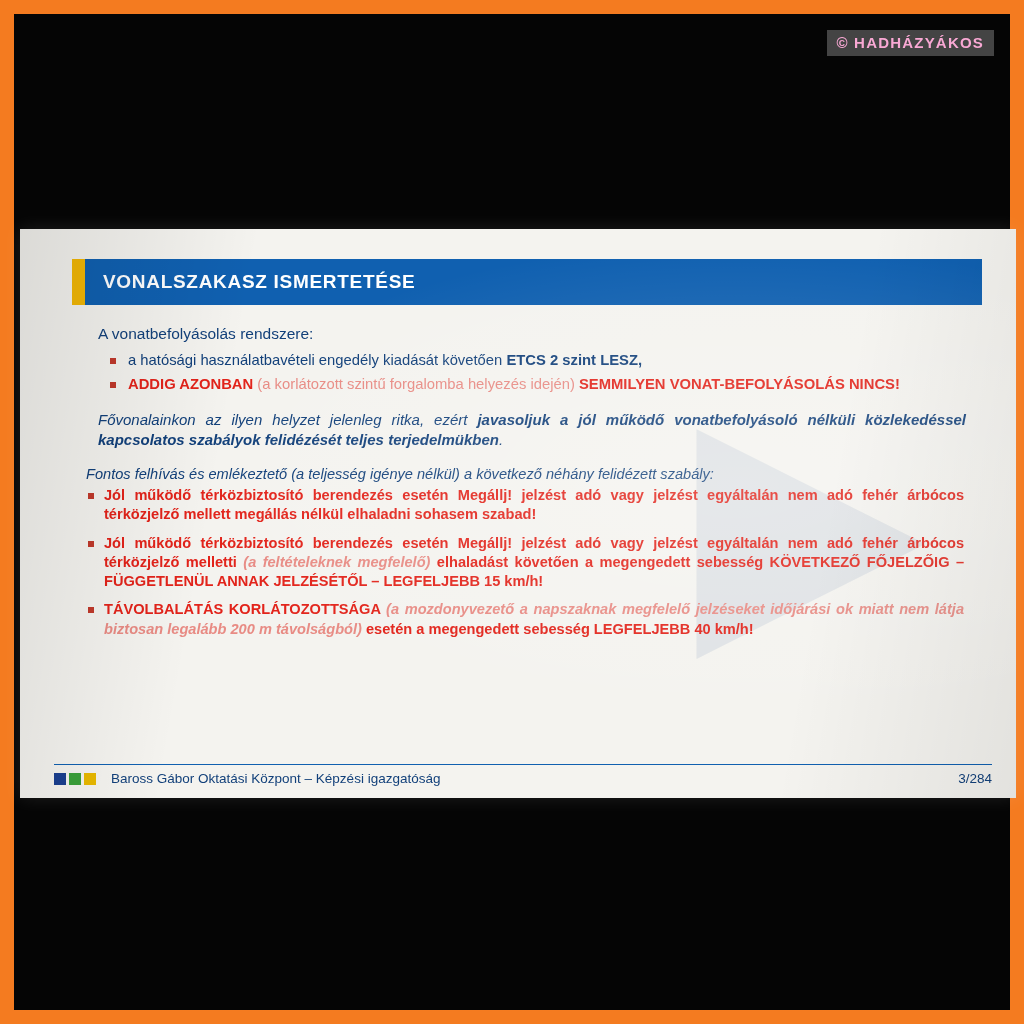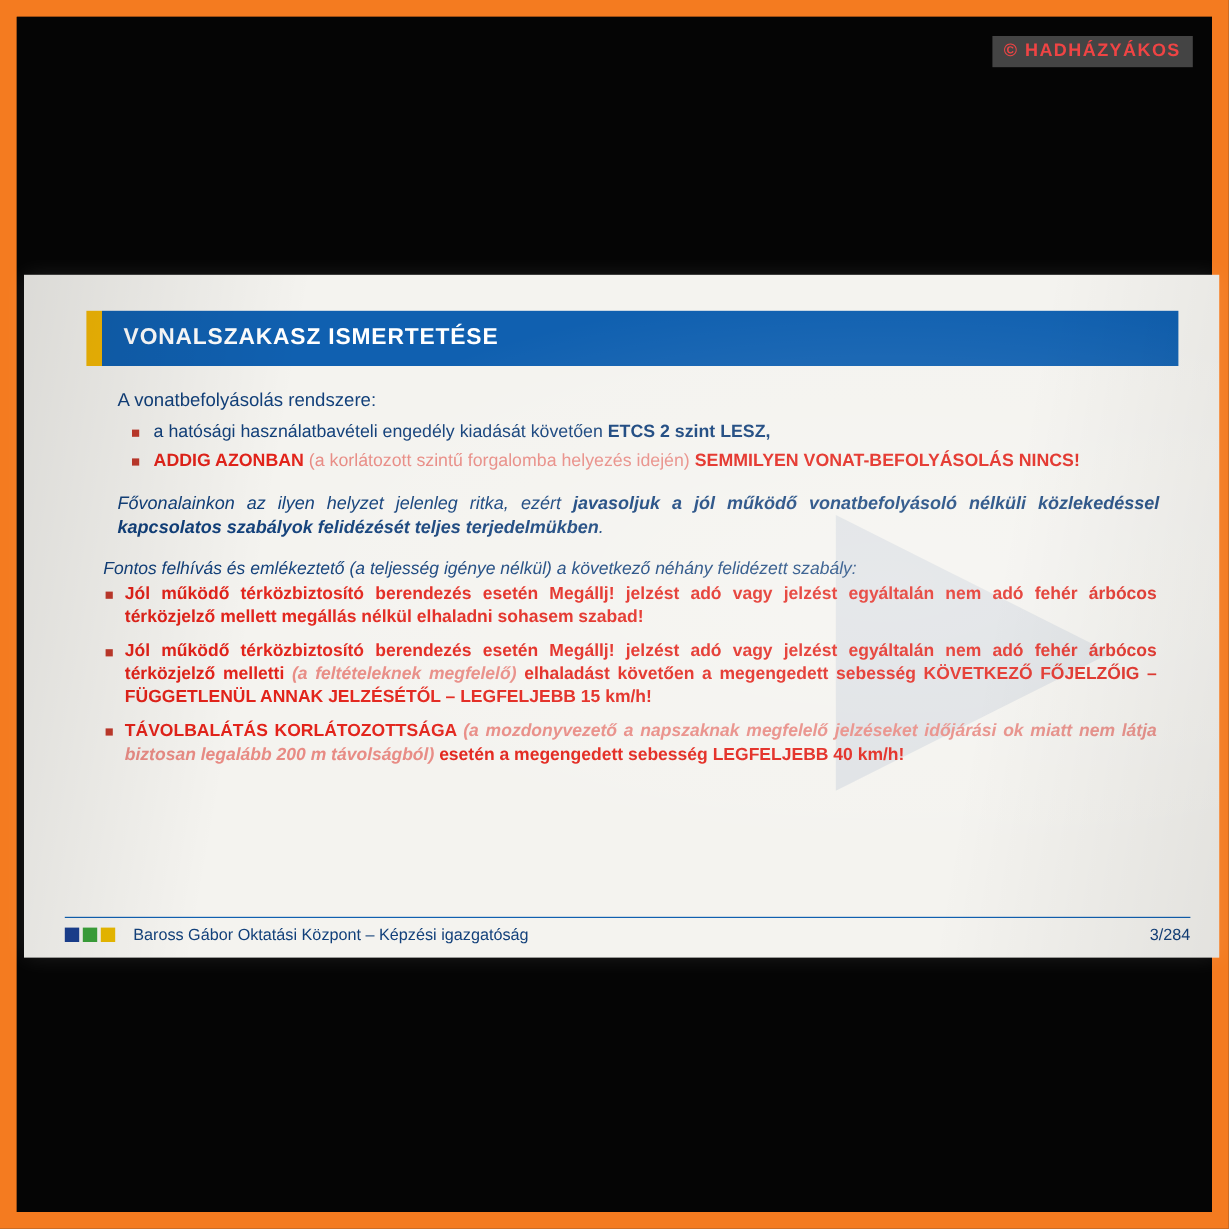--- a/index.html
+++ b/index.html
@@ -23,21 +23,21 @@
     border: 14px solid #f47b20;
     background: #000000;
   }
 
   .watermark {
     position: absolute;
     top: 16px;
     right: 16px;
     padding: 4px 10px 5px 10px;
     background: rgba(120,120,120,0.55);
-    color: #ef4444;
+    color: #f9a8d4;
     font-size: 15px;
     letter-spacing: 1.2px;
     font-weight: bold;
     z-index: 20;
   }
 
   
   .dark-backdrop {
     position: absolute;
     left: 0; top: 0; right: 0; bottom: 0;

